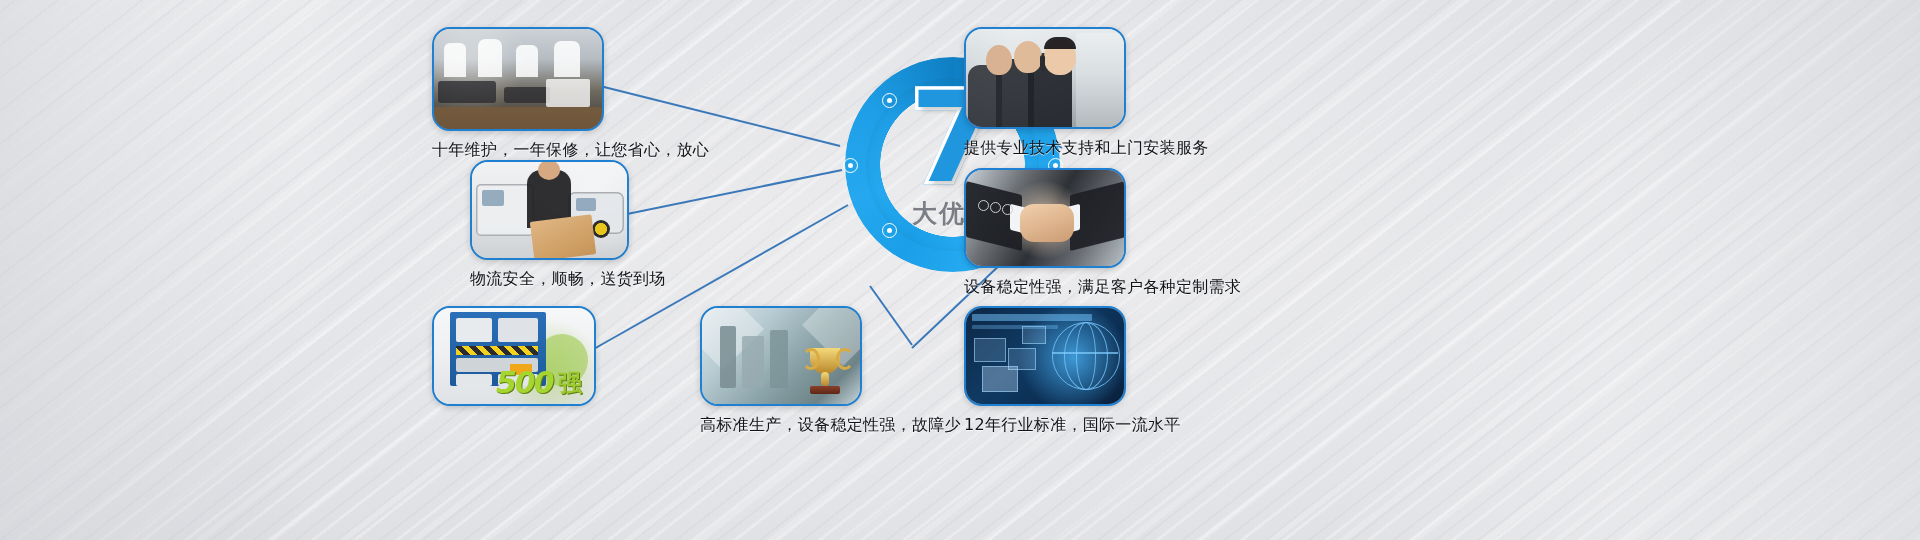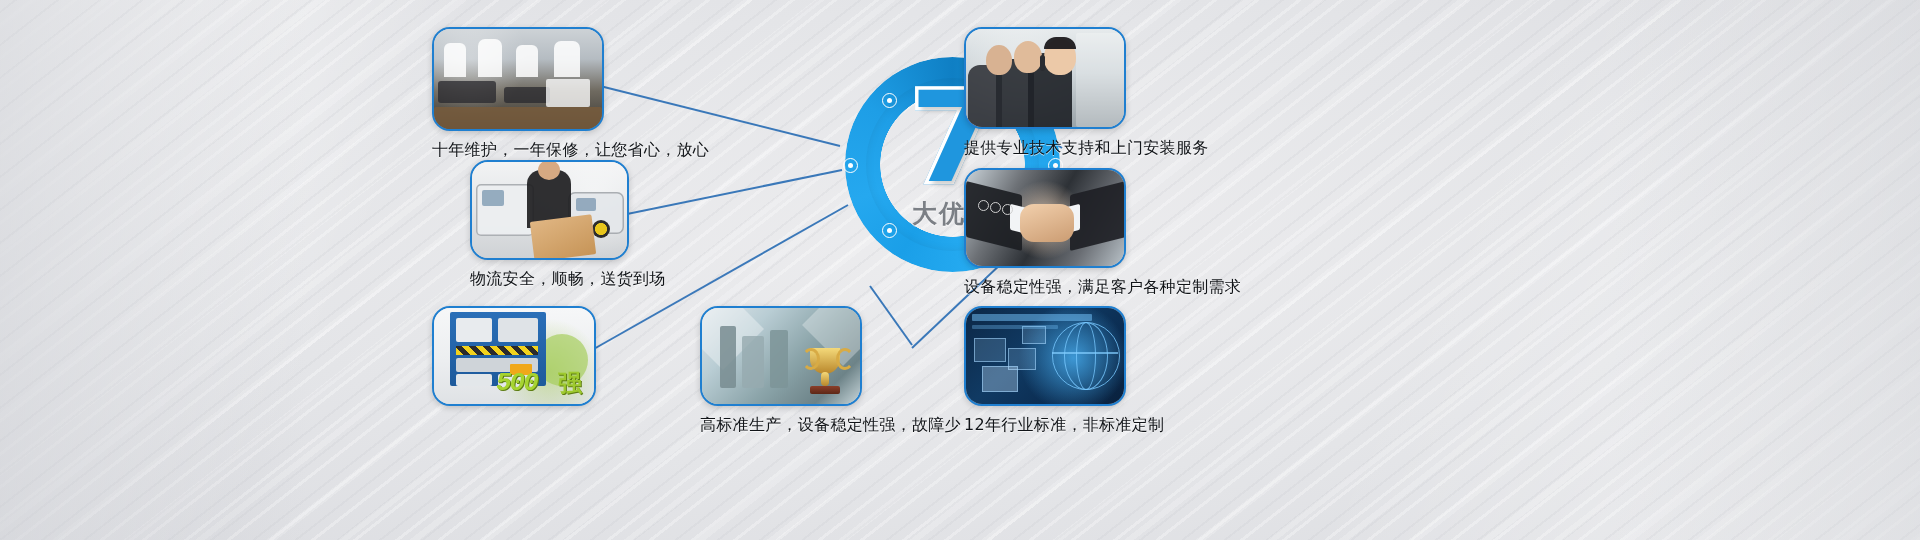--- a/index.html
+++ b/index.html
@@ -238,21 +238,21 @@
       <div class="art art-machine">
         <div style="position:absolute;left:102px;top:26px;width:52px;height:52px;border-radius:50%;background:rgba(163,205,86,.65);"></div>
         <div style="position:absolute;left:16px;top:4px;width:96px;height:74px;background:linear-gradient(180deg,#2a6fb8,#1d5a9b);border-radius:2px;"></div>
         <div class="lt" style="left:22px;top:10px;width:36px;height:24px;background:#e8ebee;"></div>
         <div class="lt" style="left:64px;top:10px;width:40px;height:24px;background:#dfe3e7;"></div>
         <div style="position:absolute;left:22px;top:38px;width:82px;height:9px;background:repeating-linear-gradient(45deg,#f2d21c 0 5px,#2b2b2b 5px 10px);"></div>
         <div class="lt" style="left:22px;top:50px;width:82px;height:14px;background:#cfd4d9;"></div>
         <div class="lt" style="left:22px;top:66px;width:36px;height:12px;background:#e3e7ea;"></div>
         <div class="lt" style="left:64px;top:66px;width:40px;height:12px;background:#e3e7ea;"></div>
         <div style="position:absolute;left:76px;top:56px;width:22px;height:11px;background:#f0a81a;border-radius:1px;"></div>
-        <div class="grn" style="left:62px;top:60px;font-size:26px;line-height:30px;letter-spacing:-2px;font-style:italic;font-family:Liberation Mono, monospace;">500</div>
+        <div class="grn" style="left:62px;top:60px;font-size:30px;line-height:30px;letter-spacing:-2px;font-style:italic;">500</div>
         <div class="grn" style="left:124px;top:62px;font-size:24px;line-height:26px;color:#9ec92e;">强</div>
       </div>
     </div>
   </div>
 
   <div class="card" style="left:964px;top:27px;">
     <div class="thumb" style="width:158px;height:98px;">
       <div class="art art-callcenter">
         <div class="dk" style="left:2px;top:36px;width:34px;height:62px;background:rgba(45,48,54,.88);border-radius:12px 12px 0 0;"></div>
         <div class="dk" style="left:30px;top:30px;width:38px;height:68px;background:rgba(38,41,47,.9);border-radius:14px 14px 0 0;"></div>
@@ -310,16 +310,16 @@
         <div class="globe" style="left:110px;top:14px;width:18px;height:66px;"></div>
         <div style="position:absolute;left:86px;top:44px;width:66px;height:2px;background:rgba(130,205,255,.7);"></div>
         <div class="panel" style="left:8px;top:30px;width:30px;height:22px;"></div>
         <div class="panel" style="left:42px;top:40px;width:26px;height:20px;"></div>
         <div class="panel" style="left:16px;top:58px;width:34px;height:24px;background:rgba(200,230,255,.35);"></div>
         <div class="panel" style="left:56px;top:18px;width:22px;height:16px;"></div>
         <div style="position:absolute;left:6px;top:6px;width:120px;height:7px;background:rgba(120,200,255,.5);border-radius:1px;"></div>
         <div style="position:absolute;left:6px;top:17px;width:86px;height:4px;background:rgba(120,200,255,.32);border-radius:1px;"></div>
       </div>
     </div>
-    <div class="cap">12年行业标准，非标准定制</div>
+    <div class="cap">12年行业标准，国际一流水平</div>
   </div>
 
 </div>
 
 </body></html>

